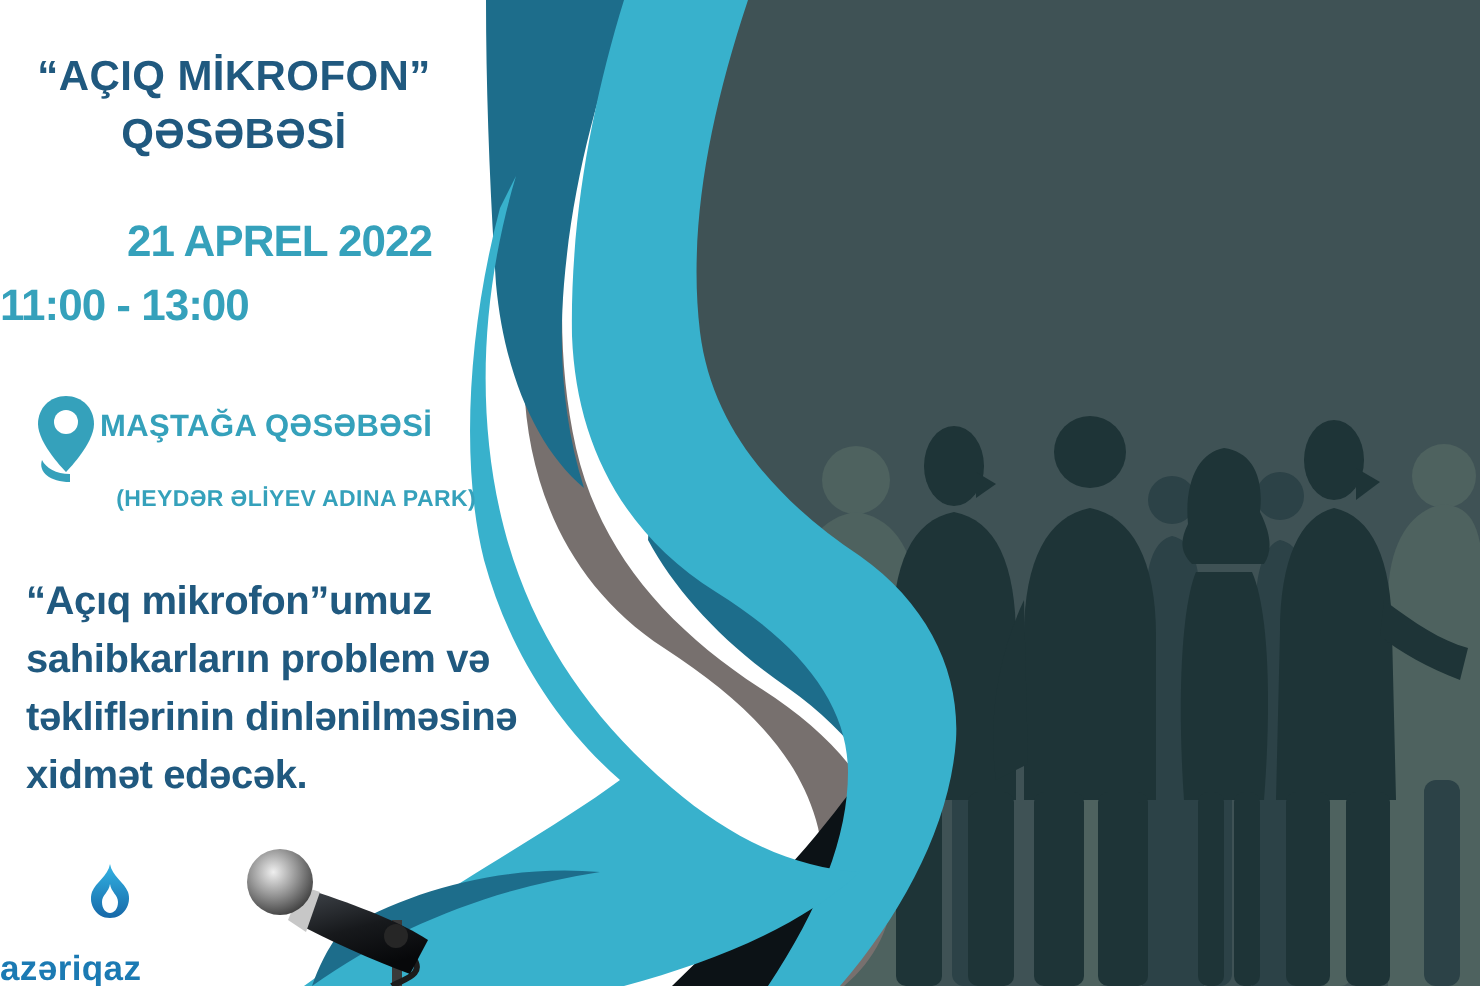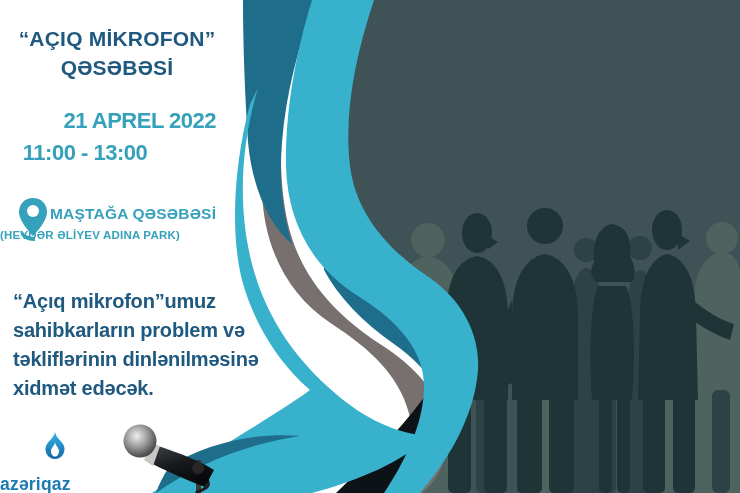--- a/index.html
+++ b/index.html
@@ -7,26 +7,26 @@
     position:relative;width:740px;height:493px;overflow:hidden;
     background:#ffffff;font-family:"Liberation Sans",sans-serif;
   }
   .poster svg.bg{position:absolute;inset:0;display:block;}
   .txt{position:absolute;font-weight:bold;}
 
   .title{left:0;top:24px;width:234px;text-align:center;
          font-size:21px;line-height:29px;letter-spacing:.2px;color:var(--c-navy);}
   .date{left:0;top:108px;width:176px;text-align:right;
         font-size:22px;letter-spacing:-0.5px;color:var(--c-teal);margin-left:40px;}
-  .time{left:0;top:140px;width:170px;text-align:center;
+  .time{left:0;top:140px;width:170px;text-align:left;
         font-size:22px;letter-spacing:-0.5px;color:var(--c-teal);}
   .loc{left:50px;top:191px;width:200px;font-size:14.5px;line-height:22px;
        letter-spacing:.2px;color:var(--c-teal);}
   .loc .l2{font-size:15.5px;margin-top:12px;}
-  .loc-note{left:0;top:229px;width:238px;text-align:left;
+  .loc-note{left:0;top:244px;width:238px;text-align:right;
             font-size:11.5px;letter-spacing:.2px;color:var(--c-teal);}
   .pin{position:absolute;left:17px;top:196px;}
   .desc{left:13px;top:287px;width:320px;font-size:20px;line-height:29px;
         letter-spacing:-0.2px;color:var(--c-navy);}
   .logo-text{left:0;top:474px;width:112px;
              font-size:17.5px;letter-spacing:.2px;color:var(--c-logo);}
   .flame{position:absolute;left:40px;top:432px;}
   .headline{left:382px;top:92px;width:350px;text-align:center;
             font-size:29px;line-height:42px;letter-spacing:1.5px;
             color:var(--c-headline);}

